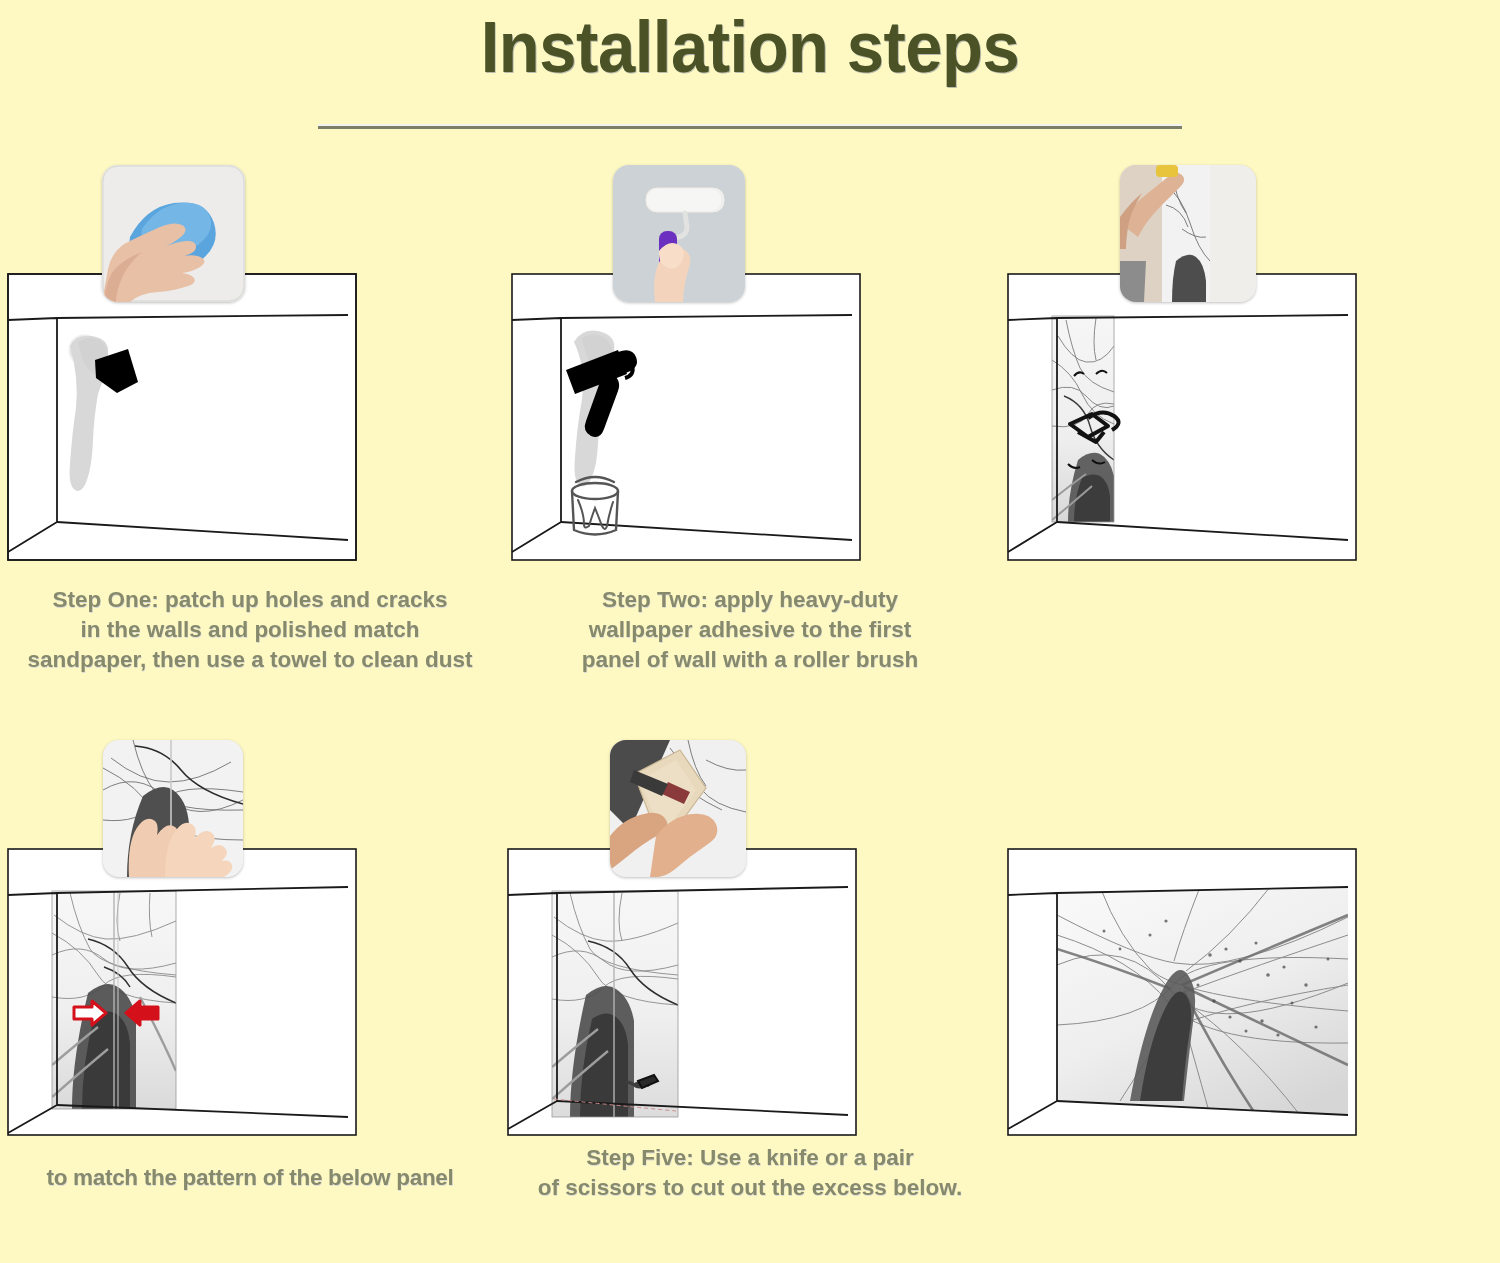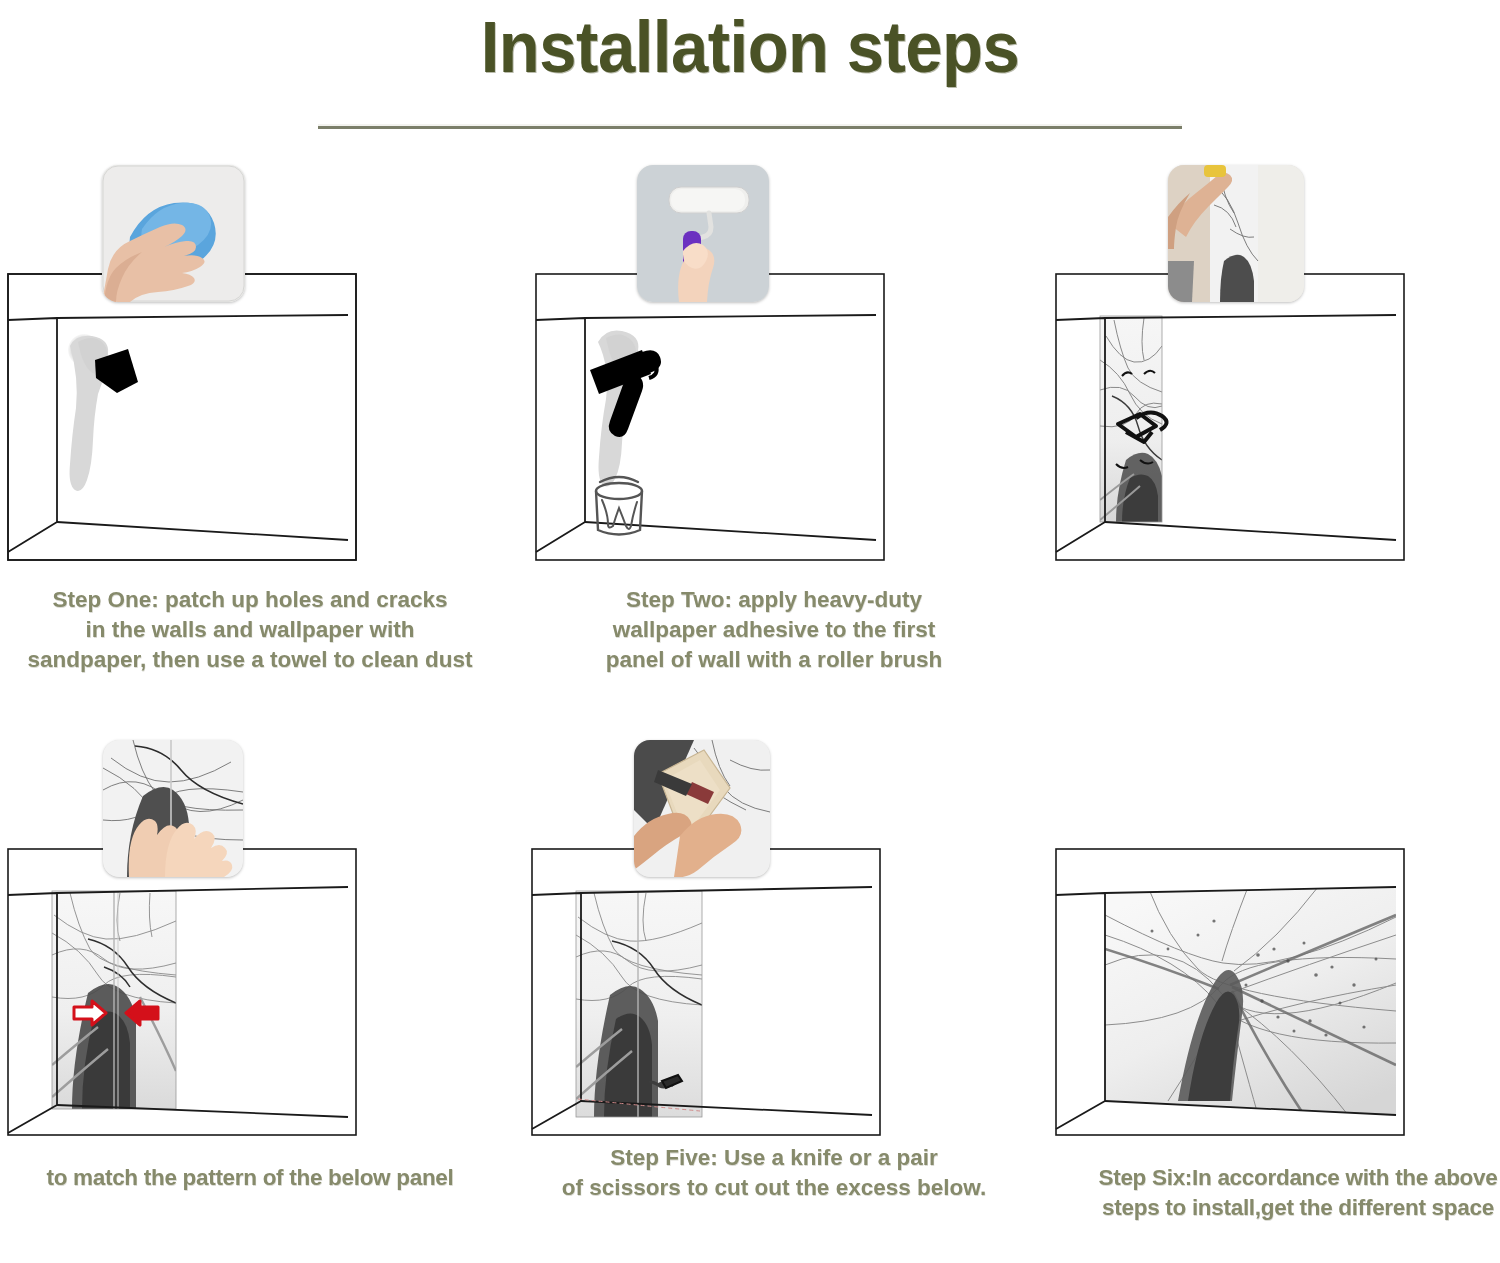--- a/index.html
+++ b/index.html
@@ -10,21 +10,21 @@
   body {
     width: 1500px;
     height: 1263px;
     font-family: "Liberation Sans", sans-serif;
     position: relative;
     overflow: hidden;
   }
   .page {
     position: absolute;
     inset: 0;
-    background: #ffffff;
+    background: #fef9c3;
   }
   
   .title {
     position: absolute;
     top: 6px;
     left: 0;
     width: 1500px;
     text-align: center;
     font-family: "Liberation Sans", sans-serif;
     font-weight: bold;
@@ -47,21 +47,20 @@
   
   .grid {
     position: absolute;
     top: 160px;
     left: 0;
     width: 1500px;
   }
   .row {
     display: flex;
     width: 1500px;
-    gap: 24px;
   }
   .cell {
     width: 500px;
     position: relative;
     height: 565px;
   }
   .figure {
     position: relative;
     width: 500px;
     height: 420px;
@@ -148,21 +147,21 @@
               </g>
               <g>
                 <path d="M0 137 L6 104 q4 -20 22 -28 q14 -7 30 -14 q14 -6 22 -2 q7 4 0 11 q-8 7 -18 11 q12 -5 22 -6 q10 -1 10 6 q0 6 -12 9 q12 -2 18 2 q6 4 -2 9 q-8 5 -18 6 q9 1 12 5 q3 5 -6 8 q-14 5 -30 6 q-18 1 -28 10 L22 137 Z" fill="#e8c0a6"></path>
                 <path d="M2 137 q2 -24 12 -34 q10 -10 26 -16 q-14 12 -20 26 q-6 13 -6 24 Z" fill="#dbae93"></path>
               </g>
             </svg>
           </div>
         </div>
         <div class="caption">
           <div>Step One: patch up holes and cracks</div>
-          <div>in the walls and wallpaper with</div>
+          <div>in the walls and polished match</div>
           <div>sandpaper, then use a towel to clean dust</div>
         </div>
       </div>
 
       <div class="cell">
         <div class="figure">
           <svg width="500" height="420" viewBox="0 0 500 420">
             <g>
               <rect x="12" y="114" width="348" height="286" fill="#ffffff" stroke="#1a1a1a" stroke-width="1.6"></rect>
             </g>
@@ -534,21 +533,17 @@
                   <circle cx="328" cy="224" r="1.5"></circle>
               </g>
             </g>
             <g fill="none" stroke="#1a1a1a" stroke-width="1.8" stroke-linejoin="round">
               <polyline points="8,160 57,158 57,366 8,394"></polyline>
               <polyline points="57,158 348,152"></polyline>
               <polyline points="57,366 348,380"></polyline>
             </g>
           </svg>
         </div>
-        <div class="caption tight" style="top:428px;">
-          <div>Step Six:In accordance with the above</div>
-          <div>steps to install,get the different space</div>
-        </div>
       </div>
 
     </div>
   </div>
 </div>
 
 </body></html>

